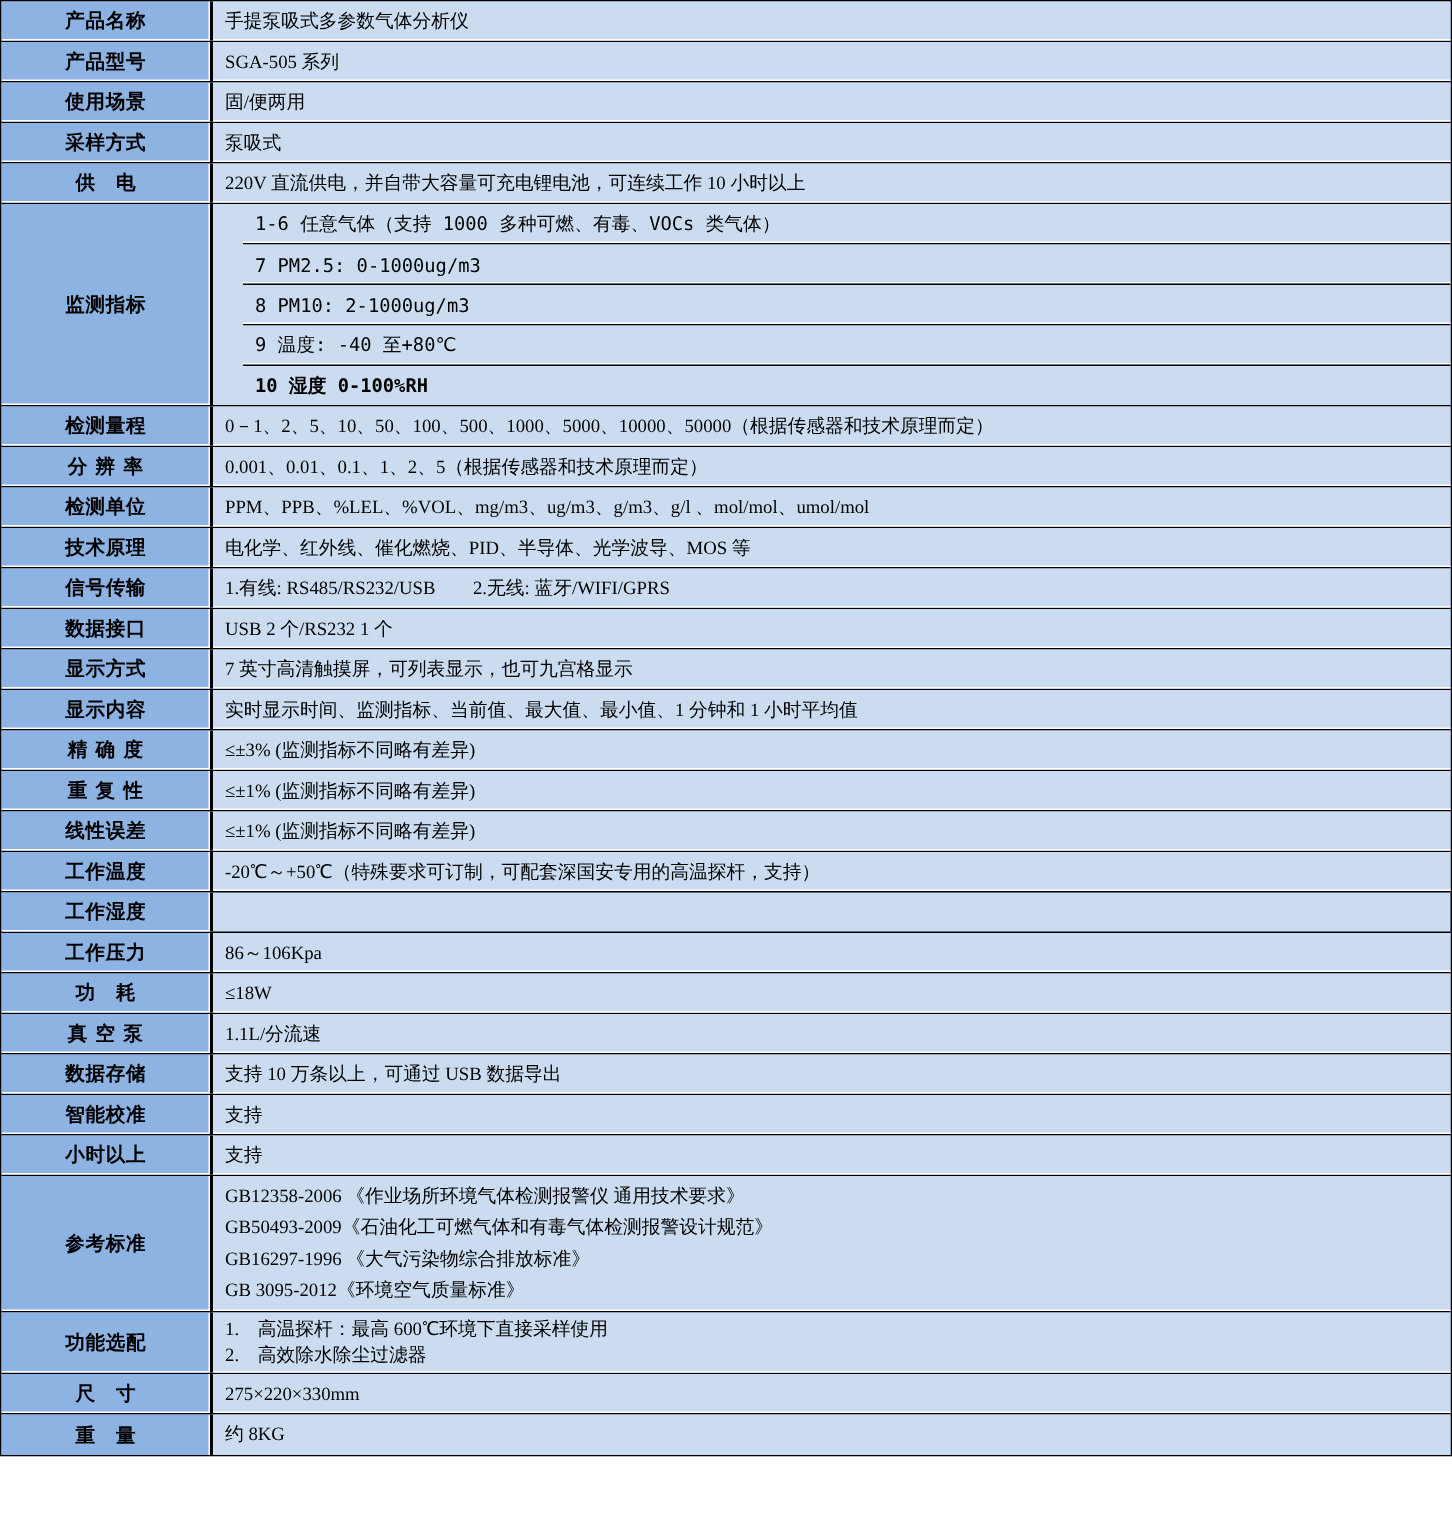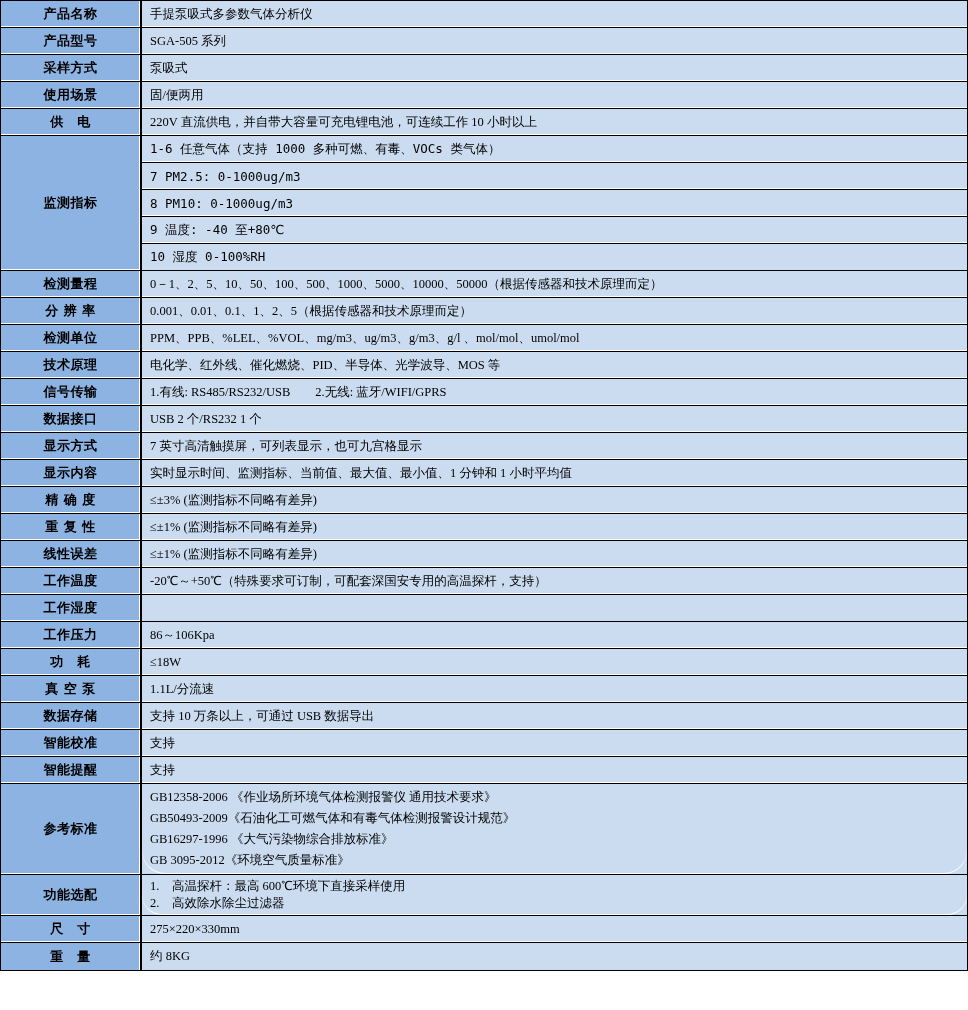--- a/index.html
+++ b/index.html
@@ -73,35 +73,36 @@
     background: #cbdcf0;
     border-bottom: 1px solid #000000;
     box-shadow: inset 0 -1px 0 #ffffff;
     display: flex;
     align-items: center;
     padding: 0 8px;
     font-family: "DejaVu Sans Mono", "DejaVu Sans", "Liberation Mono", monospace;
     font-size: 12.5px;
     white-space: nowrap;
     overflow: hidden;
+    margin-left: 20px;
   }
   .subrow:last-child {
     flex: 1;
     height: auto;
     border-bottom: none;
     box-shadow: none;
+    font-weight: bold;
   }
   
   .cell-lines {
     flex-direction: column;
     align-items: flex-start;
     justify-content: center;
     padding: 3px 8px;
     white-space: nowrap;
-    border-radius: 23px;
   }
   .cell-lines .line {
     line-height: 21px;
   }
   .cell-lines.compact .line {
     line-height: 17px;
   }
 </style>
 </head>
 <body>
@@ -109,37 +110,37 @@
 <div id="spec-table">
     <div class="row row-single">
       <div class="cell-label">产品名称</div>
       <div class="cell-value">手提泵吸式多参数气体分析仪</div>
     </div>
     <div class="row row-single">
       <div class="cell-label">产品型号</div>
       <div class="cell-value">SGA-505 系列</div>
     </div>
     <div class="row row-single">
+      <div class="cell-label">使用场景</div>
+      <div class="cell-value">固/便两用</div>
+    </div>
+    <div class="row row-single">
       <div class="cell-label">采样方式</div>
       <div class="cell-value">泵吸式</div>
-    </div>
-    <div class="row row-single">
-      <div class="cell-label">使用场景</div>
-      <div class="cell-value">固/便两用</div>
     </div>
     <div class="row row-single">
       <div class="cell-label">供　电</div>
       <div class="cell-value">220V 直流供电，并自带大容量可充电锂电池，可连续工作 10 小时以上</div>
     </div>
     <div class="row" style="height: 135px;">
       <div class="cell-label">监测指标</div>
       <div class="subcol">
         <div class="subrow">1-6 任意气体（支持 1000 多种可燃、有毒、VOCs 类气体）</div>
         <div class="subrow">7 PM2.5: 0-1000ug/m3</div>
-        <div class="subrow">8 PM10: 0-1000ug/m3</div>
+        <div class="subrow">8 PM10: 2-1000ug/m3</div>
         <div class="subrow">9 温度: -40 至+80℃</div>
         <div class="subrow">10 湿度 0-100%RH</div>
       </div>
     </div>
     <div class="row row-single">
       <div class="cell-label">检测量程</div>
       <div class="cell-value">0－1、2、5、10、50、100、500、1000、5000、10000、50000（根据传感器和技术原理而定）</div>
     </div>
     <div class="row row-single">
       <div class="cell-label">分 辨 率</div>
@@ -202,21 +203,21 @@
     </div>
     <div class="row row-single">
       <div class="cell-label">数据存储</div>
       <div class="cell-value">支持 10 万条以上，可通过 USB 数据导出</div>
     </div>
     <div class="row row-single">
       <div class="cell-label">智能校准</div>
       <div class="cell-value">支持</div>
     </div>
     <div class="row row-single">
-      <div class="cell-label">智能提醒</div>
+      <div class="cell-label">小时以上</div>
       <div class="cell-value">支持</div>
     </div>
     <div class="row">
       <div class="cell-label">参考标准</div>
       <div class="cell-value cell-lines">
         <div class="line">GB12358-2006 《作业场所环境气体检测报警仪 通用技术要求》</div>
         <div class="line">GB50493-2009《石油化工可燃气体和有毒气体检测报警设计规范》</div>
         <div class="line">GB16297-1996 《大气污染物综合排放标准》</div>
         <div class="line">GB 3095-2012《环境空气质量标准》</div>
       </div>

